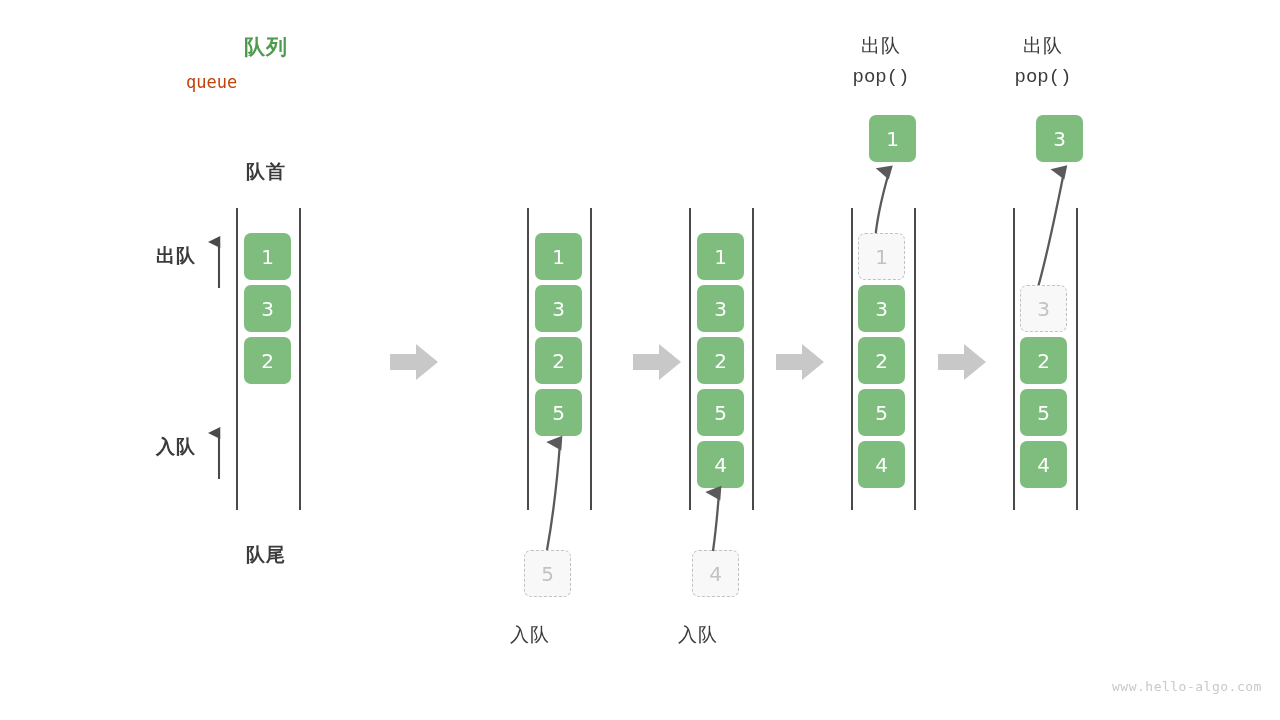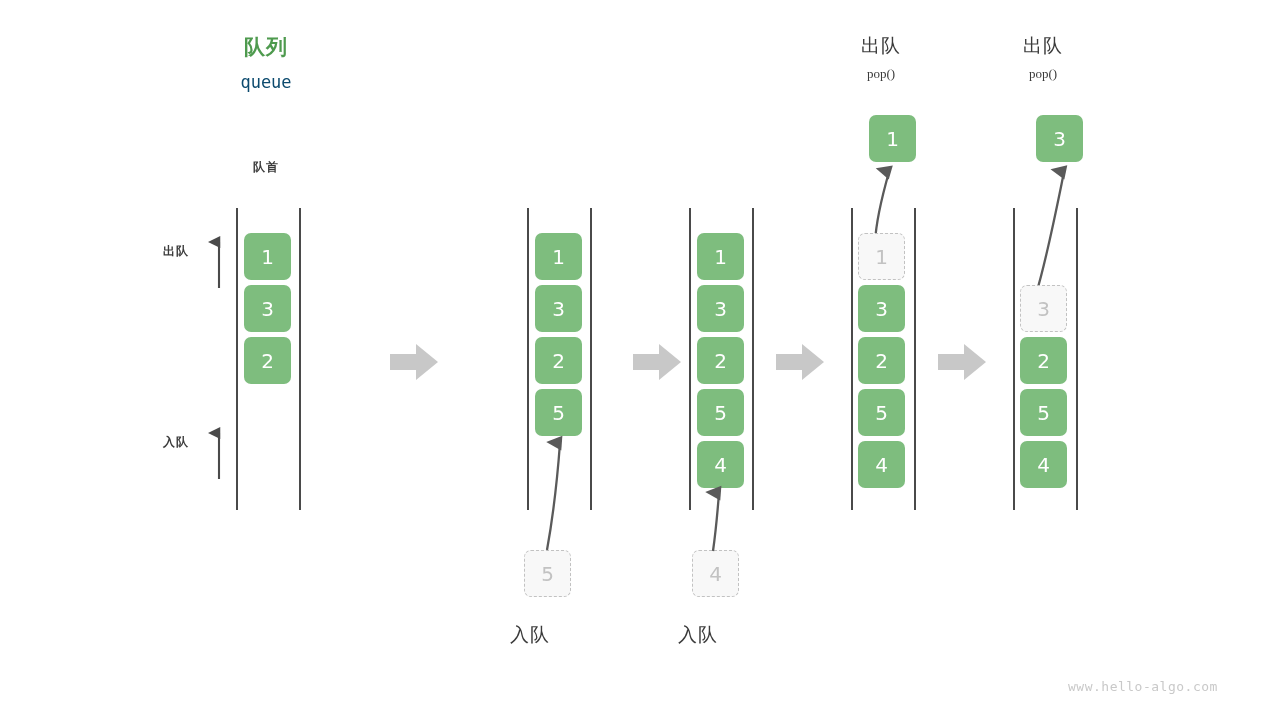--- a/index.html
+++ b/index.html
@@ -23,40 +23,39 @@
   .title-cn {
     font-size: 21px;
     font-weight: bold;
     color: #4e9a4e;
     text-align: center;
     letter-spacing: 1px;
   }
   .title-en {
     font-family: "DejaVu Sans Mono", "Liberation Mono", monospace;
     font-size: 17px;
-    color: #0c4a6e;
-    text-align: center;
+    color: #c2410c;
   }
   .side-label {
-    font-size: 12px;
+    font-size: 19px;
     font-weight: bold;
     color: #3b3b3b;
     text-align: center;
     letter-spacing: 1px;
   }
   .op-label-cn {
     font-size: 19px;
     font-weight: normal;
     color: #3b3b3b;
     text-align: center;
     letter-spacing: 1px;
   }
   .op-label-code {
-    font-family: Liberation Serif, serif;
-    font-size: 13px;
+    font-family: Liberation Mono, monospace;
+    font-size: 19px;
     color: #3b3b3b;
     text-align: center;
     white-space: pre;
   }
   .op-label-code .hl { color: #3d8b3d; font-weight: bold; }
   .watermark {
     font-family: "DejaVu Sans Mono", "Liberation Mono", monospace;
     font-size: 13px;
     color: #c9c9c9;
     letter-spacing: 0.5px;
@@ -97,20 +96,21 @@
 </style>
 </head>
 <body>
 
 <div id="stage">
 
   <div class="abs title-cn" style="left:186px; top:33px; width:160px;">队列</div>
   <div class="abs title-en" style="left:186px; top:72px; width:160px;">queue</div>
 
   <div class="abs side-label" style="left:186px; top:159px; width:160px;">队首</div>
+  <div class="abs side-label" style="left:186px; top:542px; width:160px;">队尾</div>
 
   <div class="abs side-label" style="left:143px; top:243px; width:66px;">出队</div>
   <svg class="abs" style="left:208px; top:233px;" width="22" height="60">
     <defs>
       <marker id="mk-up" markerWidth="7" markerHeight="7" refX="3.2" refY="5.6" orient="auto">
         <path d="M0.4,6.2 L3.2,0.3 L6.0,6.2 Z" fill="#4a4a4a"></path>
       </marker>
     </defs>
     <line x1="11" y1="55" x2="11" y2="9" stroke="#4a4a4a" stroke-width="2.1" marker-end="url(#mk-up)"></line>
   </svg>
@@ -207,15 +207,15 @@
   </svg>
 
   <div class="rail" style="left:1013px; top:208px; height:302px;"></div>
   <div class="rail" style="left:1076px; top:208px; height:302px;"></div>
 
   <div class="cell ghost" style="left:1020px; top:285px;">3</div>
   <div class="cell" style="left:1020px; top:337px;">2</div>
   <div class="cell" style="left:1020px; top:389px;">5</div>
   <div class="cell" style="left:1020px; top:441px;">4</div>
 
-  <div class="abs watermark" style="left:1068px; top:679px;">www.hello-algo.com</div>
+  <div class="abs watermark" style="left:1112px; top:679px;">www.hello-algo.com</div>
 
 </div>
 
 </body></html>

